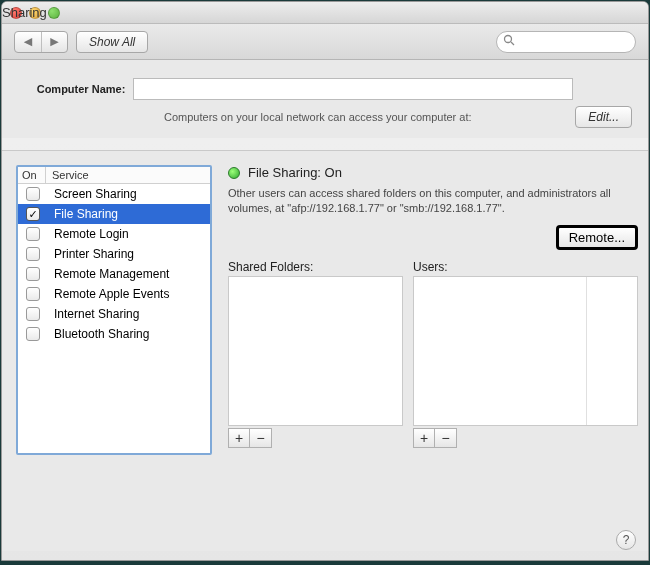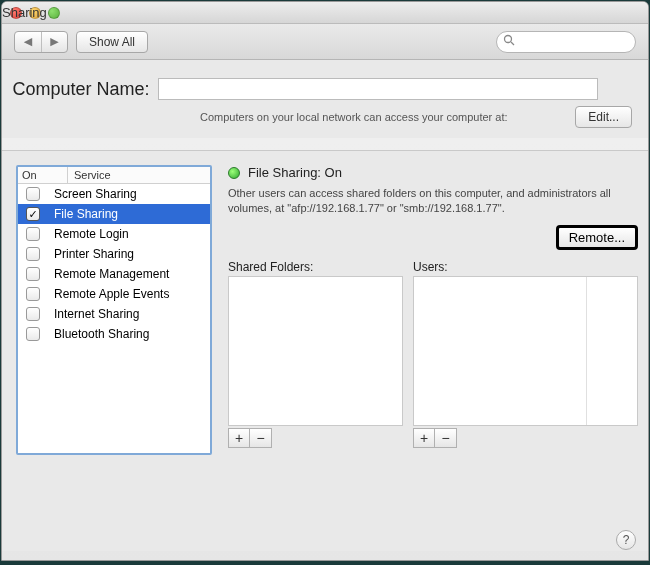--- a/index.html
+++ b/index.html
@@ -77,20 +77,21 @@
     border: 1px solid #a7a7a7;
     border-radius: 4px;
     background: linear-gradient(#ffffff, #e6e6e6);
     padding: 0 12px;
     font-size: 12px;
     color: #333;
     display: inline-flex;
     align-items: center;
     box-shadow: 0 1px 0 rgba(255,255,255,0.6) inset;
     cursor: default;
+    font-style: italic;
   }
   .toolbar-spacer { flex: 1; }
   .search-wrap {
     display: flex;
     align-items: center;
     border: 1px solid #b5b5b5;
     border-radius: 12px;
     background: #fff;
     height: 22px;
     padding: 0 8px 0 6px;
@@ -104,33 +105,33 @@
     padding: 14px 14px 10px 14px;
     background: #e9e9e9;
   }
   .row-name {
     display: flex;
     align-items: center;
     gap: 8px;
     justify-content: center;
     margin: 4px 0 4px -40px;
   }
-  .row-name label { font-size: 18px; color: #222; }
+  .row-name label { font-size: 11px; color: #222; font-weight: bold; }
   .row-name input[type=text] {
     width: 440px; height: 22px; border: 1px solid #bbb;
     background: #fff; padding: 0 4px; border-radius: 0;
   }
   .subrow {
     display: flex;
     align-items: center;
     margin-top: 6px;
     padding-left: 148px;
   }
   .hint {
-    font-size: 11px; color: #555; margin-left: 36px;
+    font-size: 11px; color: #555;
   }
   .edit-btn { margin-left: auto; margin-right: 2px; }
   .divider-inset {
     border-top: 1px solid #c9c9c9;
     margin-top: 12px;
   }
   .main {
     display: flex;
     padding: 14px 10px 10px 14px;
     gap: 16px;
@@ -146,21 +147,21 @@
     height: 290px;
   }
   .svc-header {
     display: flex;
     font-size: 11px;
     color: #333;
     border-bottom: 1px solid #d0d0d0;
     background: #fbfbfb;
   }
   .svc-header .col-on {
-    width: 50px; padding: 2px 4px; border-right: 1px solid #d0d0d0;
+    width: 28px; padding: 2px 4px; border-right: 1px solid #d0d0d0;
   }
   .svc-header .col-svc { padding: 2px 6px; }
   .svc-row {
     display: flex;
     align-items: center;
     height: 20px;
     font-size: 12px;
   }
   .svc-row.selected { background: #2e6bd6; color: #fff; }
   .svc-row .col-on {

